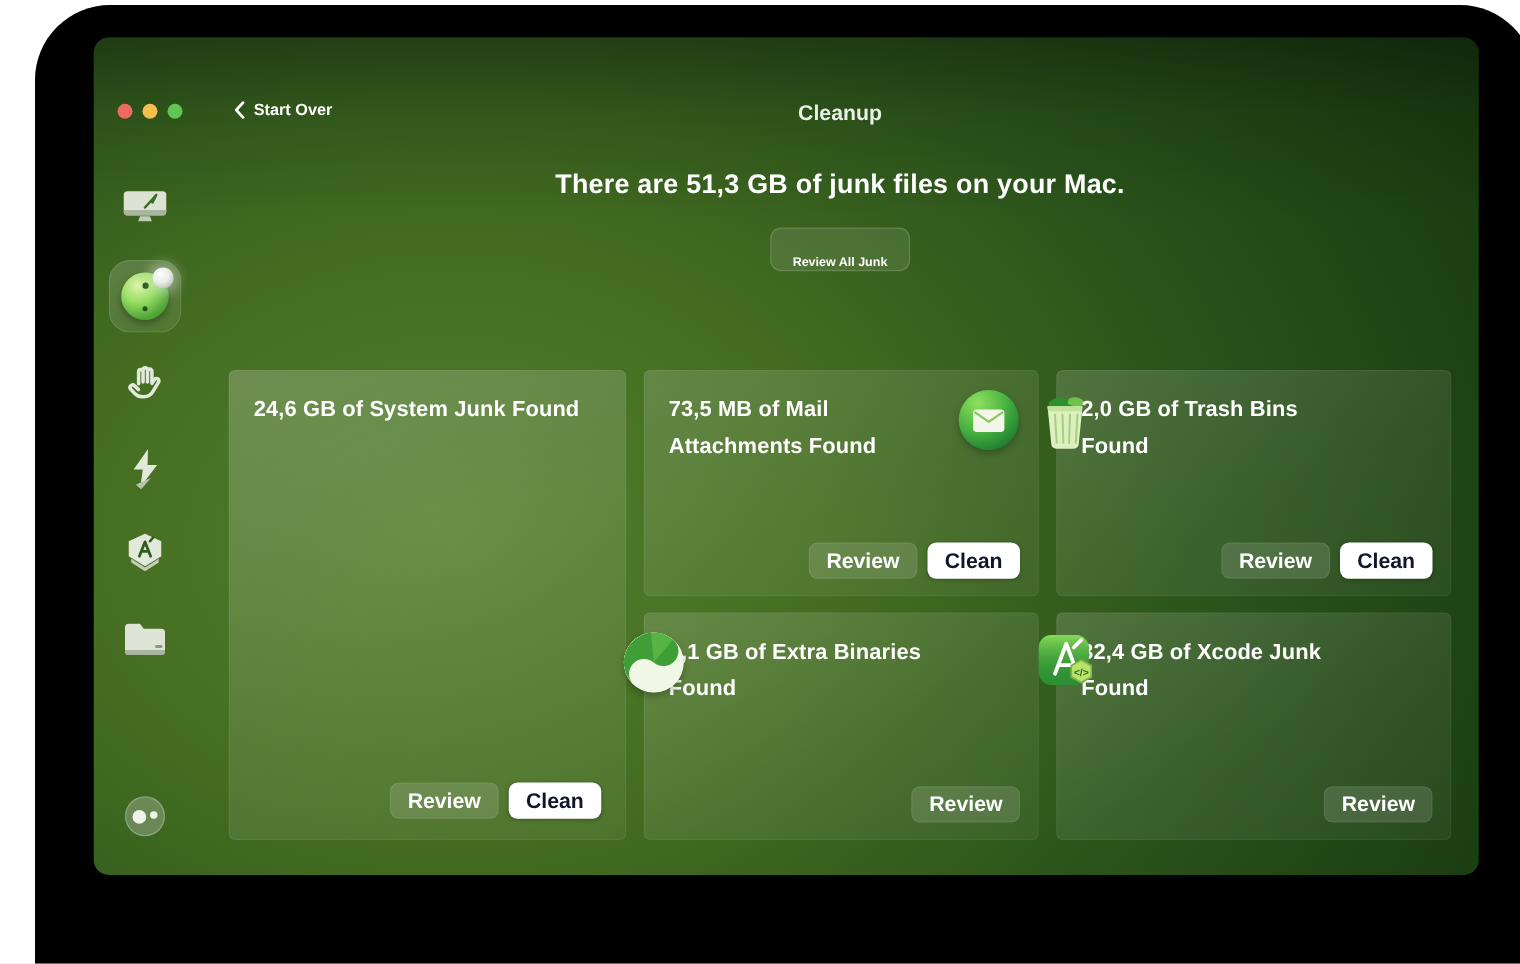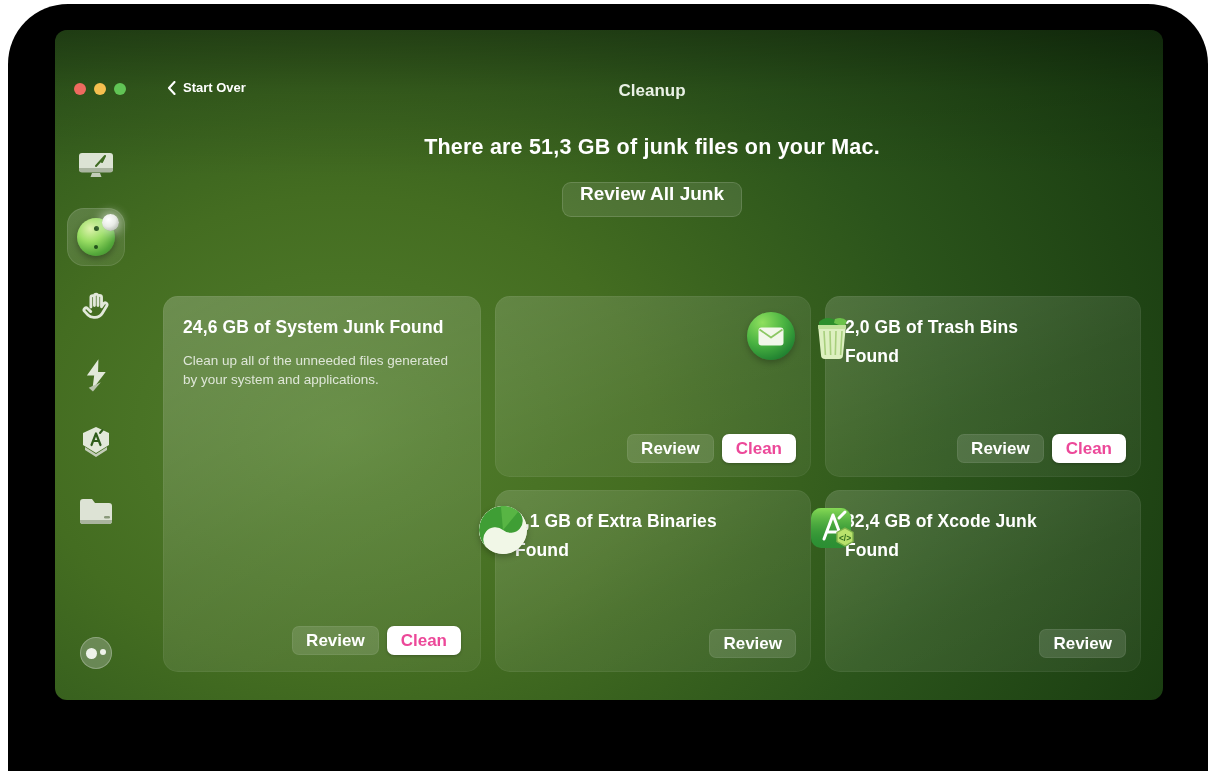--- a/index.html
+++ b/index.html
@@ -1,17 +1,17 @@
 <!DOCTYPE html>
 <html><head>
 <meta charset="utf-8">
 <style>
   * { margin:0; padding:0; box-sizing:border-box; }
   html,body { width:1216px; height:771px; background:#fff; font-family:"Liberation Sans","DejaVu Sans",sans-serif; overflow:hidden; }
-  .canvas { position:relative; width:992px; height:771px; }
+  .canvas { position:relative; width:992px; height:771px;margin-left:20px; }
 
   .backdrop { position:absolute; left:8px; top:4px; width:1200px; height:767px; background:#000; border-radius:60px 60px 0 0; }
 
   .window { position:absolute; left:55px; top:30px; width:1108px; height:670px; border-radius:12px; overflow:hidden;
     background:
       radial-gradient(1100px 840px at 26% 60%, #537f2d 0%, #446d21 28%, #2b541b 55%, #1a3d11 82%, #112e0d 100%);
   }
   .window::before { content:""; position:absolute; inset:0; background:linear-gradient(180deg, rgba(0,0,0,0.30) 0%, rgba(0,0,0,0.10) 9%, rgba(0,0,0,0) 22%); pointer-events:none; }
 
   
@@ -19,22 +19,22 @@
   .t-red   { left:19px;  background:#ee6a5f; }
   .t-yellow{ left:39px;  background:#f5bf4f; }
   .t-green { left:59px;  background:#61c455; }
 
   .back-btn { position:absolute; left:112px; top:50px; display:flex; align-items:center; gap:7px; color:#fff; font-size:13px; font-weight:700; cursor:default; }
   .back-chevron svg { display:block; }
   .titlebar-title { position:absolute; left:597px; top:51px; transform:translateX(-50%); color:#e9f0e5; font-size:17px; font-weight:600; }
 
   
   .hero-heading { position:absolute; left:597px; top:105px; transform:translateX(-50%); width:900px; text-align:center; color:#fff; font-size:21.5px; font-weight:600; letter-spacing:.2px; }
-  .review-all-btn { position:absolute; left:597px; top:152px; transform:translateX(-50%); height:35px; padding:0 17px; display:flex; align-items:flex-start;
-    background:rgba(255,255,255,0.10); border:1px solid rgba(255,255,255,0.14); border-radius:9px; color:#fff; font-size:19px; font-weight:700; cursor:pointer; }
+  .review-all-btn { position:absolute; left:597px; top:152px; transform:translateX(-50%); height:35px; padding:0 17px; display:flex; align-items:flex-end;
+    background:rgba(255,255,255,0.10); border:1px solid rgba(255,255,255,0.14); border-radius:9px; color:#fff; font-size:10px; font-weight:700; cursor:pointer; }
 
   
   .side-item { position:absolute; left:41px; transform:translate(-50%,-50%); display:flex; align-items:center; justify-content:center; }
   .side-icon svg { display:block; }
   .side-active { width:58px; height:58px; border-radius:17px; background:linear-gradient(150deg, rgba(255,255,255,0.17), rgba(255,255,255,0.07));
     box-shadow:inset 0 0 0 1px rgba(255,255,255,0.10); }
   .sphere { position:relative; width:38px; height:38px; border-radius:50%;
     background:radial-gradient(circle at 35% 28%, #dff3ae 0%, #9ade64 35%, #54a83a 70%, #357c27 100%);
     box-shadow:0 3px 6px rgba(0,0,0,0.30); }
   .sphere i { position:absolute; border-radius:50%; background:#23531a; }
@@ -42,38 +42,38 @@
   .sphere .e2 { width:4px; height:4px; left:17px; top:27px; }
   .badge-dot { position:absolute; right:-4px; top:-4px; width:17px; height:17px; border-radius:50%;
     background:radial-gradient(circle at 38% 32%, #ffffff 0%, #e9ece7 45%, #9aa294 100%);
     box-shadow:0 0 10px 3px rgba(255,255,255,0.45); }
   .assist-circle { width:32px; height:32px; border-radius:50%; background:rgba(190,200,185,0.35); box-shadow:inset 0 0 0 1px rgba(255,255,255,0.25); position:relative; }
   .assist-circle i { position:absolute; border-radius:50%; background:#eef2ea; }
   .assist-circle .d1 { width:11px; height:11px; left:6px; top:11px; }
   .assist-circle .d2 { width:6px; height:6px; left:20px; top:12px; }
 
   
-  .card { position:absolute; border-radius:15px; background:linear-gradient(155deg, rgba(255,255,255,0.15) 0%, rgba(255,255,255,0.08) 55%, rgba(255,255,255,0.05) 100%);
+  .card { position:absolute; border-radius:5px; background:linear-gradient(155deg, rgba(255,255,255,0.15) 0%, rgba(255,255,255,0.08) 55%, rgba(255,255,255,0.05) 100%);
     box-shadow:inset 0 0 0 1px rgba(255,255,255,0.05); }
   .card-title { color:#fff; font-size:17.5px; font-weight:700; line-height:29px; letter-spacing:.1px; }
   .card-desc { color:rgba(255,255,255,0.78); font-size:13.5px; line-height:19px; margin-top:9px; }
   .card-sys   { left:108px; top:266px; width:318px; height:376px; background:linear-gradient(155deg, rgba(255,255,255,0.20) 0%, rgba(255,255,255,0.10) 55%, rgba(255,255,255,0.06) 100%); }
   .card-mail  { left:440px; top:266px; width:316px; height:181px; }
   .card-trash { left:770px; top:266px; width:316px; height:181px; }
   .card-bin   { left:440px; top:460px; width:316px; height:182px; }
   .card-xcode { left:770px; top:460px; width:316px; height:182px; }
   .card-pad { position:absolute; left:20px; top:17px; right:80px; }
   .card-sys .card-pad { right:20px; }
 
   .corner-icon { position:absolute; right:16px; top:16px; width:48px; height:48px; }
 
   .btn-row { position:absolute; right:15px; bottom:14px; display:flex; gap:8px; }
   .btn { height:29px; padding:0 14px; display:flex; align-items:center; border-radius:7px; font-size:17px; font-weight:700; cursor:pointer; }
   .btn-review { background:rgba(255,255,255,0.13); color:#fff; box-shadow:inset 0 0 0 1px rgba(255,255,255,0.07); }
-  .btn-clean  { background:#ffffff; color:#ec4899; box-shadow:0 1px 3px rgba(0,0,0,0.25); }
+  .btn-clean  { background:#ffffff; color:#0f172a; box-shadow:0 1px 3px rgba(0,0,0,0.25); }
 
   
   .mail-circle { width:48px; height:48px; border-radius:50%;
     background:radial-gradient(circle at 32% 22%, #8fe05e 0%, #49b241 45%, #1f8030 80%, #156326 100%); box-shadow:0 3px 6px rgba(0,0,0,0.25);
     display:flex; align-items:center; justify-content:center; }
   .trash-wrap, .bin-wrap, .xcode-wrap { width:48px; height:48px; position:relative; }
   .yin { width:48px; height:48px; border-radius:50%; background:#f3f8ea; overflow:hidden; position:relative; box-shadow:0 3px 6px rgba(0,0,0,0.25); }
 </style>
 </head>
 <body>
@@ -162,34 +162,36 @@
     <div class="side-item" style="top:623px;">
       <div class="assist-circle">
         <i class="d1"></i>
           <i class="d2"></i>
       </div>
     </div>
 
     <div class="card card-sys">
       <div class="card-pad">
         <div class="card-title">24,6 GB of System Junk Found</div>
-        <div class="card-desc">Clean up all of the unneeded files generated by your system and applications.</div>
       </div>
 
       <div class="btn-row" style="right:20px; bottom:17px;">
         <div class="btn btn-review">
             <span>Review</span>
           </div>
         <div class="btn btn-clean">
             <span>Clean</span>
           </div>
       </div>
     </div>
 
     <div class="card card-mail">
+      <div class="card-pad">
+        <div class="card-title">73,5 MB of Mail Attachments Found</div>
+      </div>
       <div class="corner-icon">
         <div class="mail-circle">
           <svg width="26" height="19" viewBox="0 0 26 19">
             <rect x="0.5" y="0.5" width="25" height="18" rx="3" fill="#f2f7ea"></rect>
             <path d="M1.5 2.5 L13 10.5 L24.5 2.5" stroke="#8cc763" stroke-width="1.8" fill="none" stroke-linejoin="round"></path>
           </svg>
         </div>
       </div>
       <div class="btn-row">
         <div class="btn btn-review">

